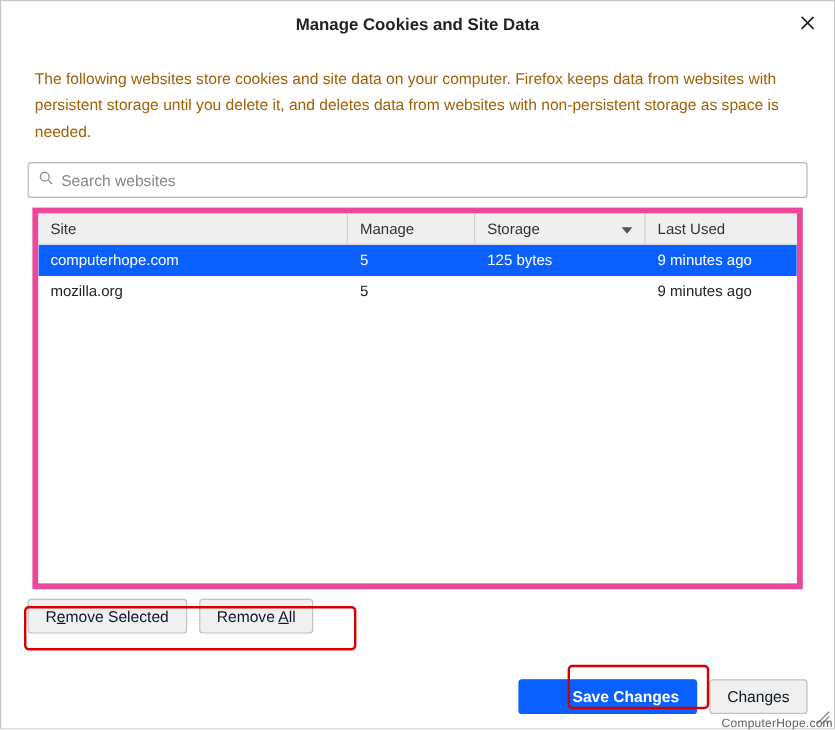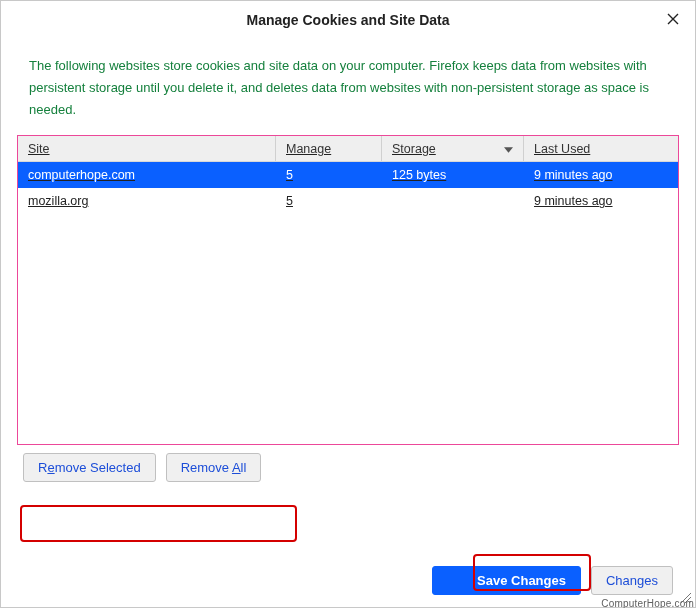--- a/index.html
+++ b/index.html
@@ -32,21 +32,21 @@
       position: absolute;
       right: 14px;
       top: 10px;
       width: 16px;
       height: 16px;
       cursor: pointer;
     }
     .description {
       padding: 16px 28px 14px 28px;
       line-height: 1.7;
-      color: #15803d;
+      color: #a16207;
     }
     .search-wrap {
       padding: 0 22px 8px 22px;
     }
     .search {
       width: 100%;
       border: 1px solid #b8b8b8;
       border-radius: 3px;
       background: #fff;
       height: 30px;
@@ -59,23 +59,22 @@
     .search-input {
       border: none;
       outline: none;
       width: 100%;
       font-size: 13px;
       color: #333;
       background: transparent;
     }
     .search-input::placeholder { color: #888; }
     .table-wrap {
-      margin: 0 16px;
-      border: 1px solid #ec4899;
-      text-decoration: underline;
+      margin: 0 26px;
+      border: 5px solid #ec4899;
     }
     .thead {
       display: flex;
       background: #efefef;
       border-bottom: 1px solid #d8d8d8;
       height: 26px;
     }
     .th {
       border-right: 1px solid #d0d0d0;
       padding: 4px 10px;
@@ -116,21 +115,21 @@
       display: flex;
       gap: 10px;
     }
     .btn {
       border: 1px solid #c0c0c0;
       background: #f0f0f0;
       padding: 6px 14px;
       font-size: 13px;
       border-radius: 3px;
       cursor: pointer;
-      color: #1d4ed8;
+      color: #0f172a;
       font-family: inherit;
     }
     .btn-primary {
       background: #0a60ff;
       border-color: #0a60ff;
       color: #fff;
       font-weight: 600;
       padding-left: 44px;
     }
     .highlight-red {
@@ -172,20 +171,31 @@
     <span>Manage Cookies and Site Data</span>
     <span class="close-icon">
       <svg width="16" height="16" viewBox="0 0 16 16">
           <path d="M3 3 L13 13 M13 3 L3 13" stroke="#222" stroke-width="1.4" fill="none"></path>
         </svg>
     </span>
   </div>
 
   <div class="description">The following websites store cookies and site data on your computer. Firefox keeps data from websites with persistent storage until you delete it, and deletes data from websites with non-persistent storage as space is needed.</div>
 
+  <div class="search-wrap">
+    <div class="search">
+      <span>
+        <svg width="13" height="13" viewBox="0 0 16 16">
+            <circle cx="6.5" cy="6.5" r="4.5" stroke="#888" stroke-width="1.3" fill="none"></circle>
+            <line x1="10.2" y1="10.2" x2="14" y2="14" stroke="#888" stroke-width="1.3"></line>
+          </svg>
+      </span>
+      <input class="search-input" type="text" placeholder="Search websites" style="">
+    </div>
+  </div>
 
   <div class="table-wrap">
     <div class="thead">
       <div class="th col-site">
           <span>Site</span>
         </div>
       <div class="th col-cookies">
           <span>Manage</span>
         </div>
       <div class="th col-storage">

